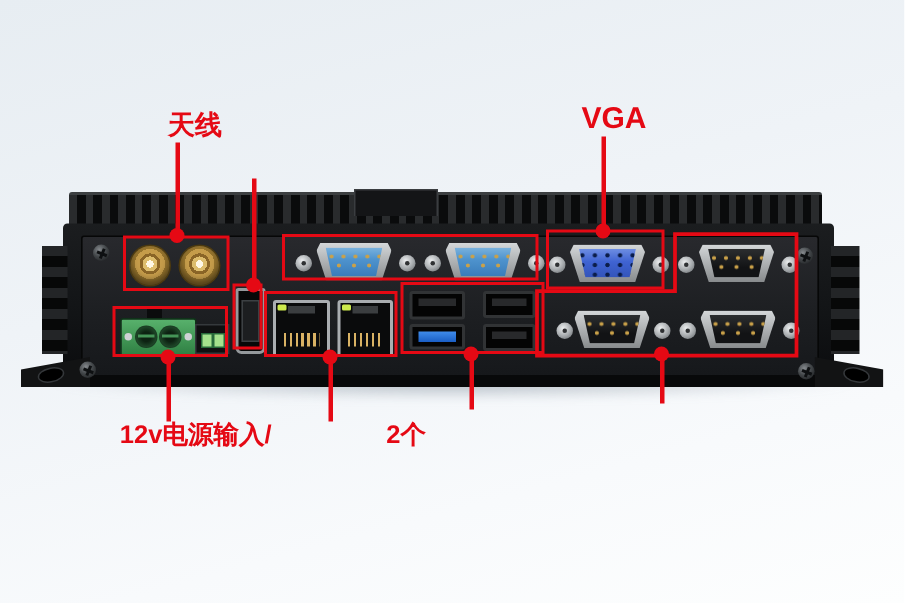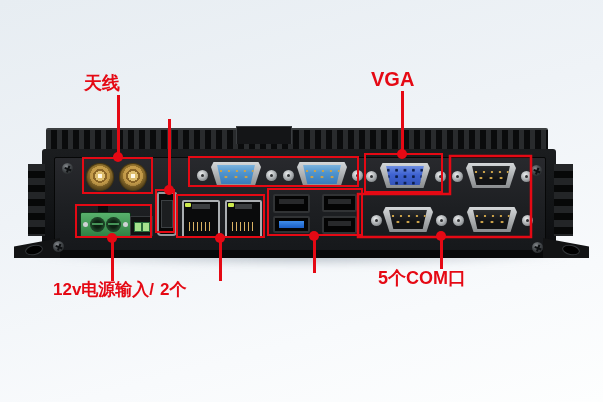--- a/index.html
+++ b/index.html
@@ -75,21 +75,21 @@
                      radial-gradient(circle,#caa149 1.1px,rgba(0,0,0,0) 1.6px);
     background-size:19% 55%,24% 55%;background-position:6% 16%,50% 86%;background-repeat:repeat-x;}
   .face.vga{background:linear-gradient(180deg,#6d8de2,#3f63d2 45%,#3354ba);}
   .face.vga::before{content:"";position:absolute;inset:0;
     background-image:radial-gradient(circle,#0b1d49 1.2px,rgba(0,0,0,0) 1.7px);
     background-size:20% 34%;background-position:0 1px;}
   
   .rbox{border:2.5px solid var(--red);}
   .rline{width:2.5px;background:var(--red);}
   .dot{width:10px;height:10px;border-radius:50%;background:var(--red);}
-  .lbl{position:absolute;color:var(--red);font-weight:bold;text-align:left;line-height:1.06;}
+  .lbl{position:absolute;color:var(--red);font-weight:bold;text-align:right;line-height:1.06;}
   .lbl .sub{font-size:15px;}
 </style>
 </head>
 <body>
 
 <div class="stage" style="--red:#e50914;">
 
   <div class="abs shadow"></div>
   <div class="abs fins"></div>
   <div class="abs toptab"></div>
@@ -220,16 +220,15 @@
 
   <div class="lbl" style="left:84px;top:74px;width:64px;font-size:18px;">天线</div>
   <div class="lbl" style="left:371px;top:69px;width:60px;font-size:20px;">VGA</div>
   <div class="lbl" style="left:53px;top:281px;width:128px;font-size:17px;">
     <div>12v电源输入/</div>
   </div>
   <div class="lbl" style="left:160px;top:281px;width:124px;font-size:17px;">
     <div>2个</div>
   </div>
   <div class="lbl" style="left:378px;top:269px;width:128px;font-size:18px;">
-    <div>5个COM口</div>
   </div>
 
 </div>
 
 </body></html>

